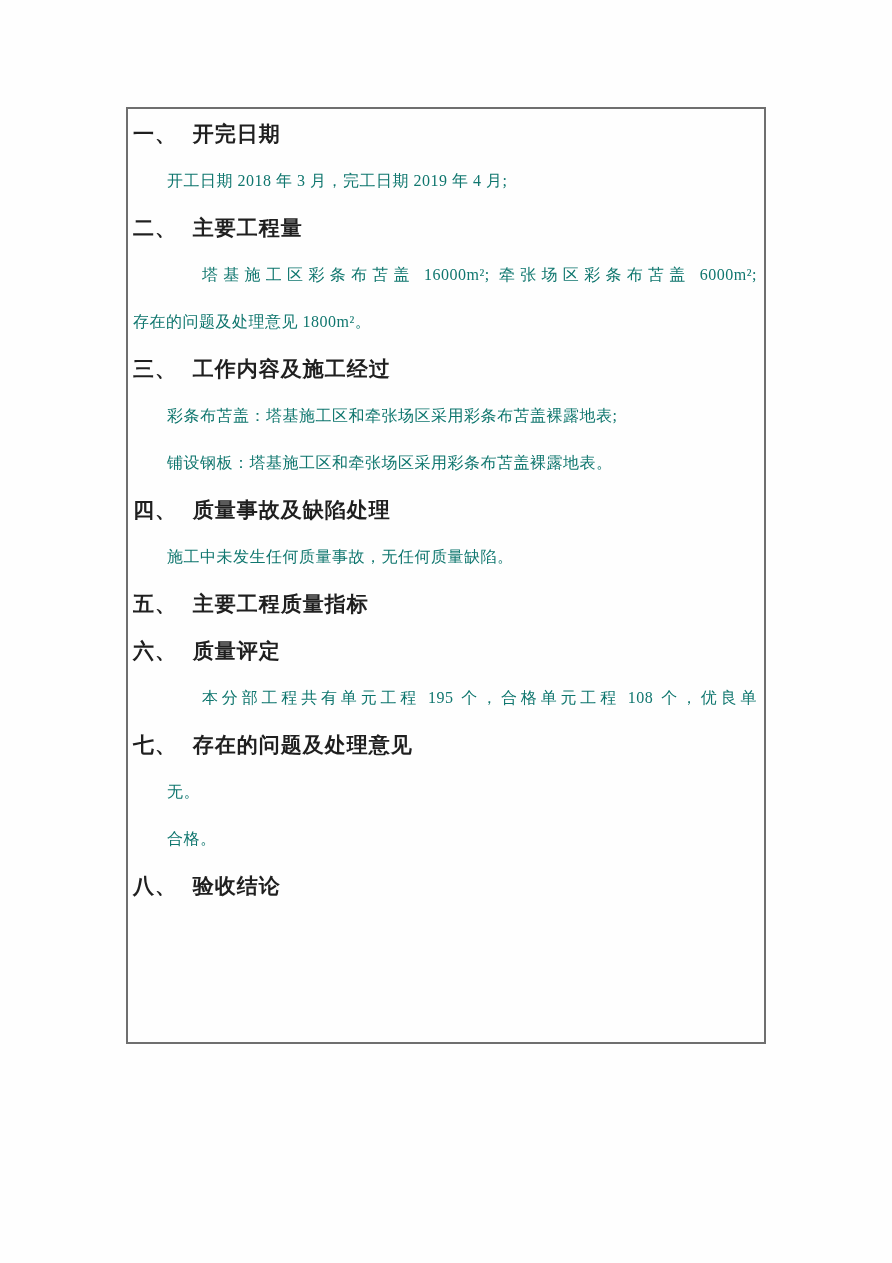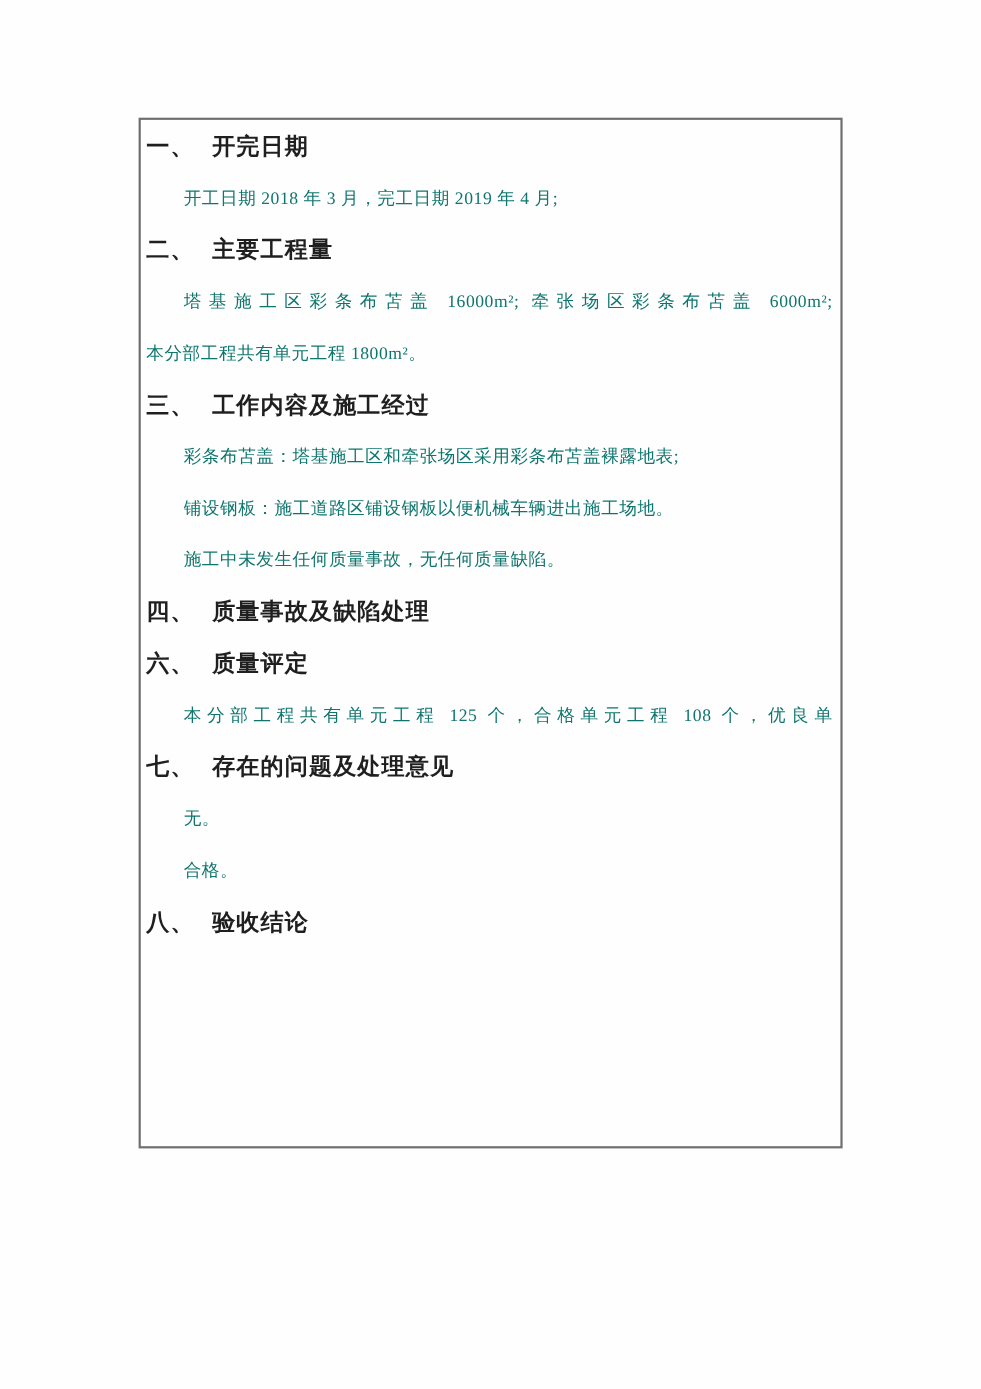--- a/index.html
+++ b/index.html
@@ -49,60 +49,65 @@
     color: #0f766e;
     letter-spacing: 0.5px;
   }
   .row.line.indent {
     text-indent: 34px;
   }
   .row.line.stretch {
     white-space: normal;
     text-align: justify;
     text-align-last: justify;
+    margin-left: 35px;
   }
 </style>
 </head>
 <body>
 
 <div class="page">
   <div class="content-cell">
 
     <div class="row heading">
       <span class="num">一、</span>
       <span class="title">开完日期</span>
     </div>
     <div class="row line indent">开工日期 2018 年 3 月，完工日期 2019 年 4 月;</div>
 
     <div class="row heading">
       <span class="num">二、</span>
       <span class="title">主要工程量</span>
     </div>
     <div class="row line indent stretch">塔基施工区彩条布苫盖 16000m²; 牵张场区彩条布苫盖 6000m²;</div>
-    <div class="row line">本分部工程共有单元工程 1800m²。</div>
+    <div class="row line">存在的问题及处理意见 1800m²。</div>
 
     <div class="row heading">
       <span class="num">三、</span>
       <span class="title">工作内容及施工经过</span>
     </div>
     <div class="row line indent">彩条布苫盖：塔基施工区和牵张场区采用彩条布苫盖裸露地表;</div>
-    <div class="row line indent">铺设钢板：施工道路区铺设钢板以便机械车辆进出施工场地。</div>
+    <div class="row line indent">铺设钢板：塔基施工区和牵张场区采用彩条布苫盖裸露地表。</div>
 
-    <div class="row line indent">施工中未发生任何质量事故，无任何质量缺陷。</div>
     <div class="row heading">
       <span class="num">四、</span>
       <span class="title">质量事故及缺陷处理</span>
     </div>
+    <div class="row line indent">施工中未发生任何质量事故，无任何质量缺陷。</div>
 
+    <div class="row heading">
+      <span class="num">五、</span>
+      <span class="title">主要工程质量指标</span>
+    </div>
 
     <div class="row heading">
       <span class="num">六、</span>
       <span class="title">质量评定</span>
     </div>
-    <div class="row line indent stretch">本分部工程共有单元工程 125 个，合格单元工程 108 个，优良单</div>
+    <div class="row line indent stretch">本分部工程共有单元工程 195 个，合格单元工程 108 个，优良单</div>
 
     <div class="row heading">
       <span class="num">七、</span>
       <span class="title">存在的问题及处理意见</span>
     </div>
     <div class="row line indent">无。</div>
 
     <div class="row line indent">合格。</div>
     <div class="row heading">
       <span class="num">八、</span>

